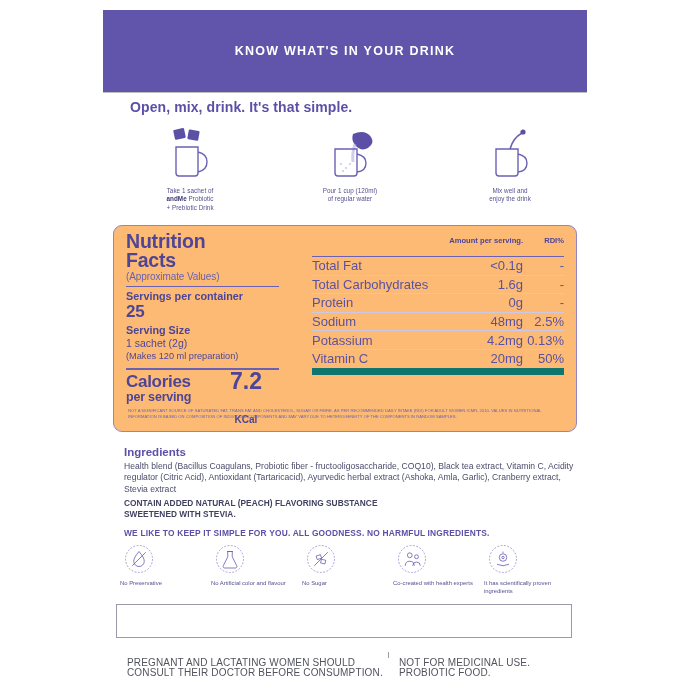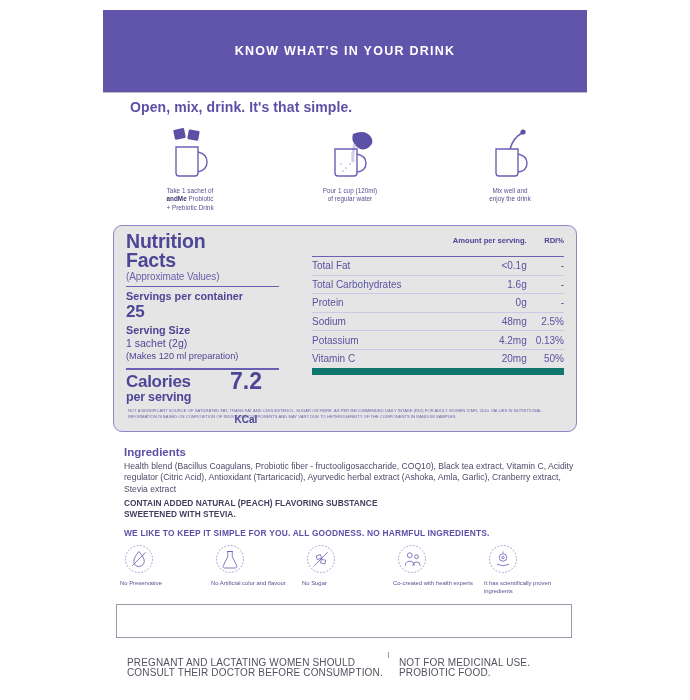--- a/index.html
+++ b/index.html
@@ -88,21 +88,21 @@
   
   .nut-card {
     position: absolute;
     left: 113px;
     top: 225px;
     width: 464px;
     height: 207px;
     border: 1.3px solid #8f86c8;
     border-radius: 9px;
     box-sizing: border-box;
-    background: #e5e5e5;
+    background: #fdba74;
   }
   .nut-left {
     position: absolute;
     left: 12px;
     top: 6px;
     width: 158px;
   }
   .nf-title {
     font-size: 19.5px;
     font-weight: bold;
@@ -184,21 +184,21 @@
   
   .nut-table {
     position: absolute;
     left: 198px;
     top: 8px;
     width: 252px;
     border-collapse: collapse;
   }
   .nut-table td, .nut-table th {
     padding: 0;
-    font-size: 10px;
+    font-size: 13px;
     color: #5a52a0;
     height: 17.6px;
     vertical-align: middle;
   }
   .nut-table th {
     font-size: 7.6px;
     font-weight: bold;
     color: #4e4596;
     text-align: right;
     padding-bottom: 9px;

